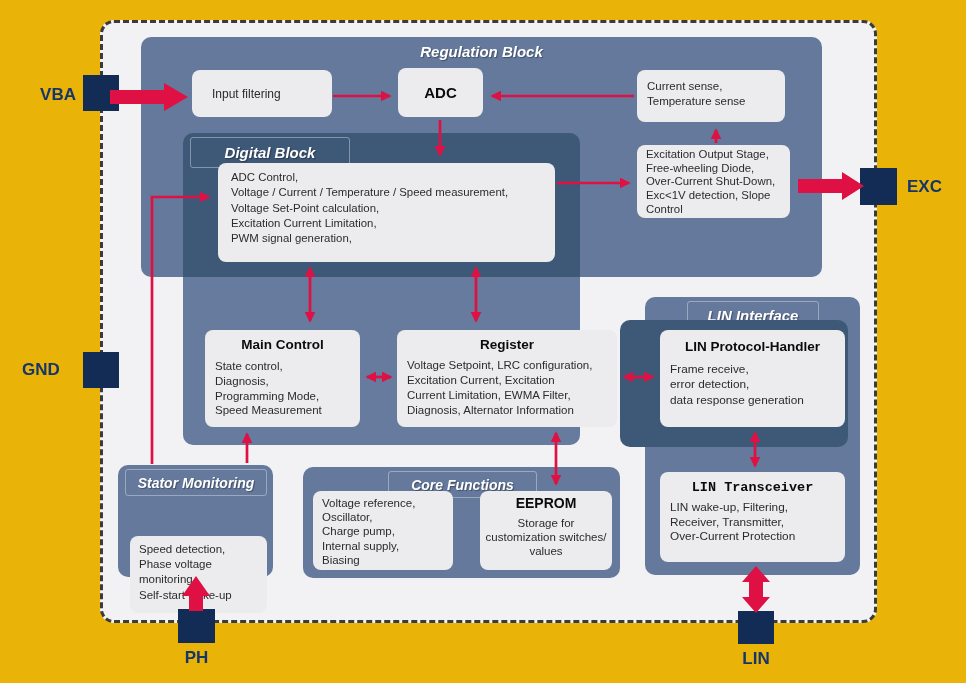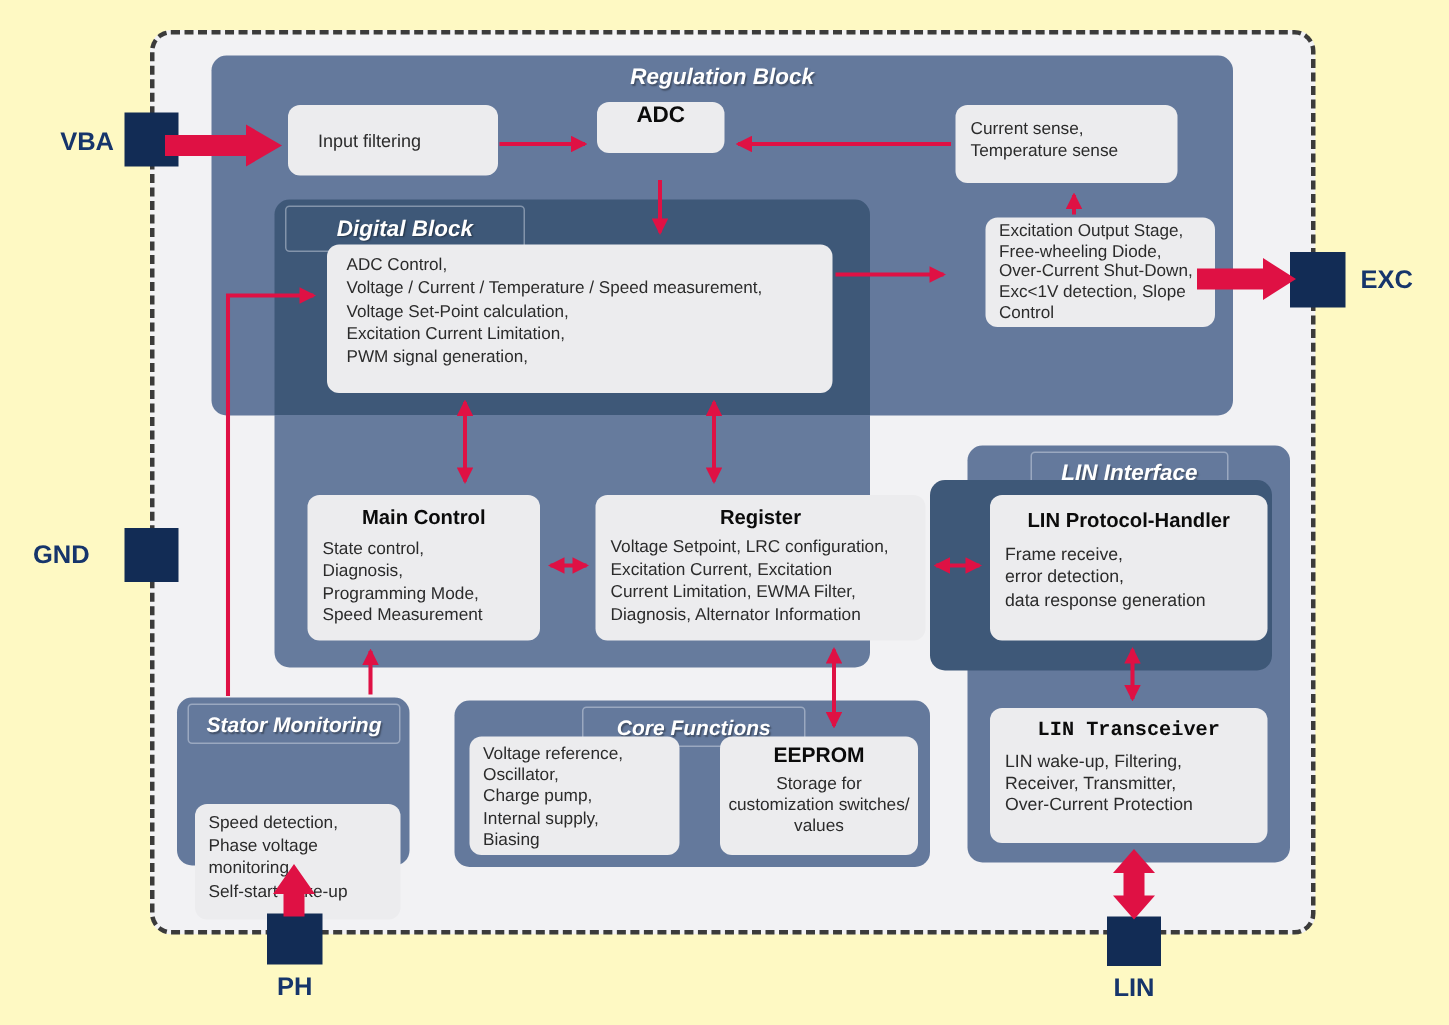--- a/index.html
+++ b/index.html
@@ -1,17 +1,17 @@
 <!DOCTYPE html>
 <html><head>
 <meta charset="utf-8">
 <style>
   html,body{margin:0;padding:0;background:#ffffff;}
   #canvas{
-    position:relative;width:966px;height:683px;background:#fef9c3;overflow:hidden;
+    position:relative;width:966px;height:683px;background:#eab308;overflow:hidden;
     font-family:"Liberation Sans","DejaVu Sans",sans-serif;
   }
   .abs{position:absolute;}
   
   #chip-outline{
     left:100px;top:20px;width:771px;height:597px;
     border:3px dashed #3b3b3b;border-radius:14px;background:#f2f2f4;
   }
   
   .container{background:#64799c;border-radius:10px;}
@@ -20,21 +20,21 @@
     text-shadow:1px 1px 1px rgba(0,0,0,0.35);white-space:nowrap;
   }
   .label-tab{
     border:1px solid rgba(235,240,248,0.40);border-radius:3px;
     display:flex;align-items:center;justify-content:center;
   }
   
   .box{background:#ececee;border-radius:8px;color:#2b2b2b;box-sizing:border-box;}
   .box-title{font-weight:bold;font-size:13.5px;text-align:center;color:#0b0b0b;}
   .t115{font-size:11.5px;line-height:14.8px;}
-  .t114{font-size:11.4px;line-height:13.7px;margin-left:20px;}
+  .t114{font-size:11.4px;line-height:13.7px;}
   .t118{font-size:11.8px;line-height:15.4px;}
   
   .pin-square{background:#122c55;}
   .pin-label{color:#16356b;font-weight:bold;font-size:17px;white-space:nowrap;}
   #arrow-layer{left:0;top:0;width:966px;height:683px;pointer-events:none;}
 </style>
 </head>
 <body>
 
 <div id="canvas">
@@ -49,21 +49,21 @@
        background:linear-gradient(180deg,#3e5878 0px,#3e5878 144px,#667b9d 144px,#667b9d 100%);">
     <div class="abs label-tab" style="left:7px;top:4px;width:158px;height:29px;">
       <span class="container-label">Digital Block</span>
     </div>
   </div>
 
   <div class="abs box" style="left:192px;top:70px;width:140px;height:47px;display:flex;align-items:center;padding-left:20px;font-size:12px;">
     <span>Input filtering</span>
   </div>
 
-  <div class="abs box" style="left:398px;top:68px;width:85px;height:34px;display:flex;align-items:flex-start;justify-content:center;font-weight:bold;font-size:15px;color:#0b0b0b;">
+  <div class="abs box" style="left:398px;top:68px;width:85px;height:49px;display:flex;align-items:center;justify-content:center;font-weight:bold;font-size:15px;color:#0b0b0b;">
     <span>ADC</span>
   </div>
 
   <div class="abs box t115" style="left:637px;top:70px;width:148px;height:52px;padding:9px 10px;">
     <div>Current sense,</div>
     <div>Temperature sense</div>
   </div>
 
   <div class="abs box t114" style="left:637px;top:145px;width:153px;height:73px;padding:3px 9px;">
     <div>Excitation Output Stage,</div>

